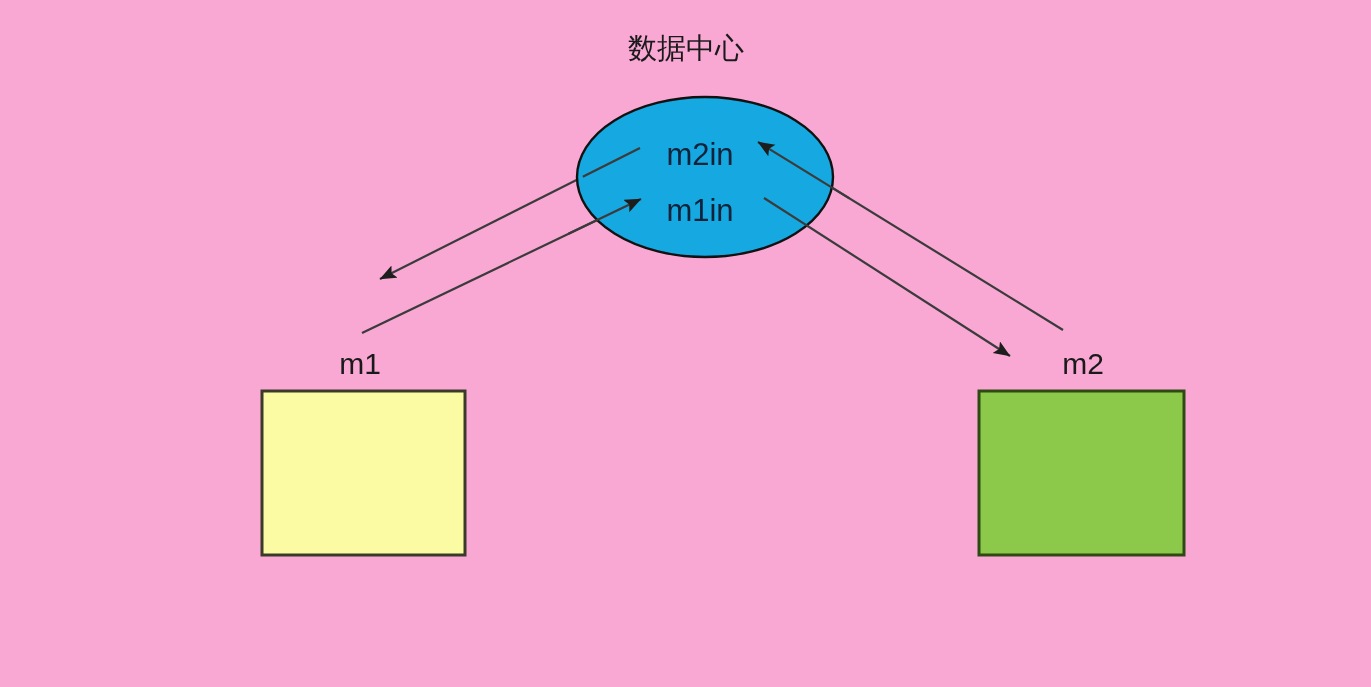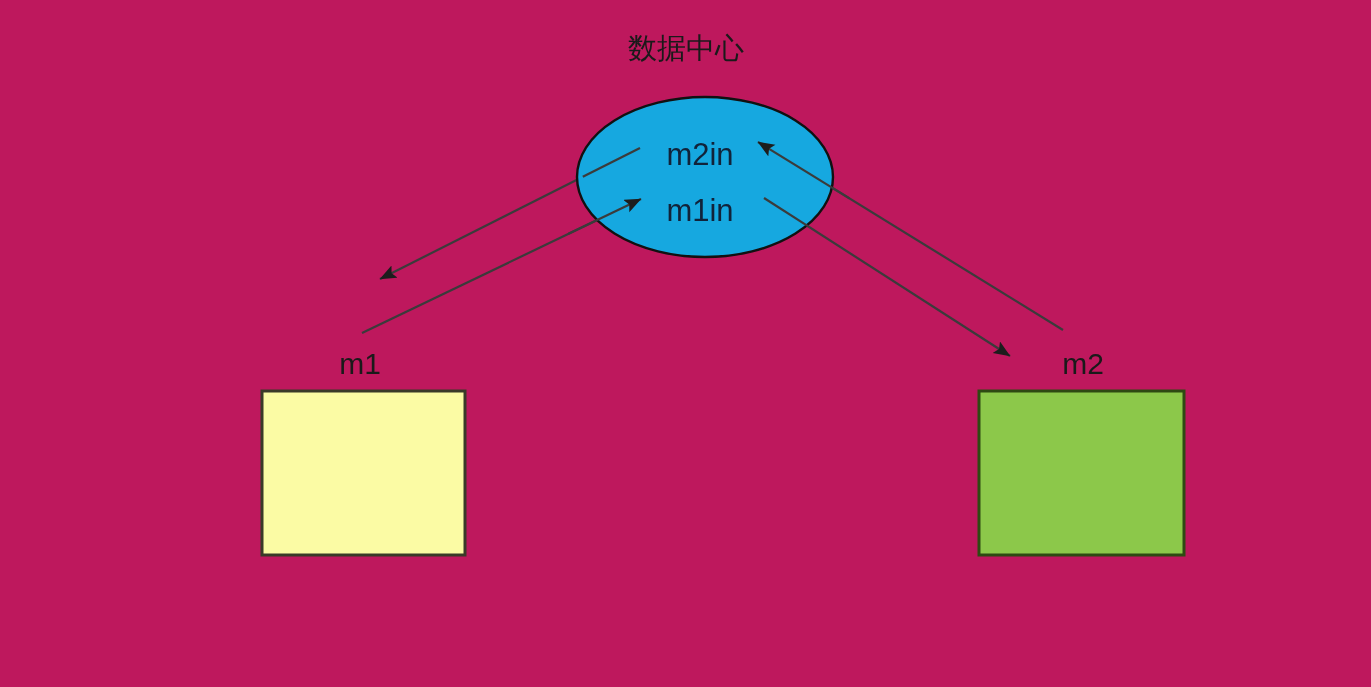--- a/index.html
+++ b/index.html
@@ -7,21 +7,21 @@
     padding: 0;
     background: #ffffff;
   }
   body {
     font-family: "Liberation Sans", sans-serif;
   }
   #canvas {
     position: relative;
     width: 1371px;
     height: 687px;
-    background: #be185d;
+    background: #f9a8d4;
     overflow: hidden;
   }
   #diagram-svg {
     position: absolute;
     left: 0;
     top: 0;
     width: 1371px;
     height: 687px;
   }
   .node-label-outside {

